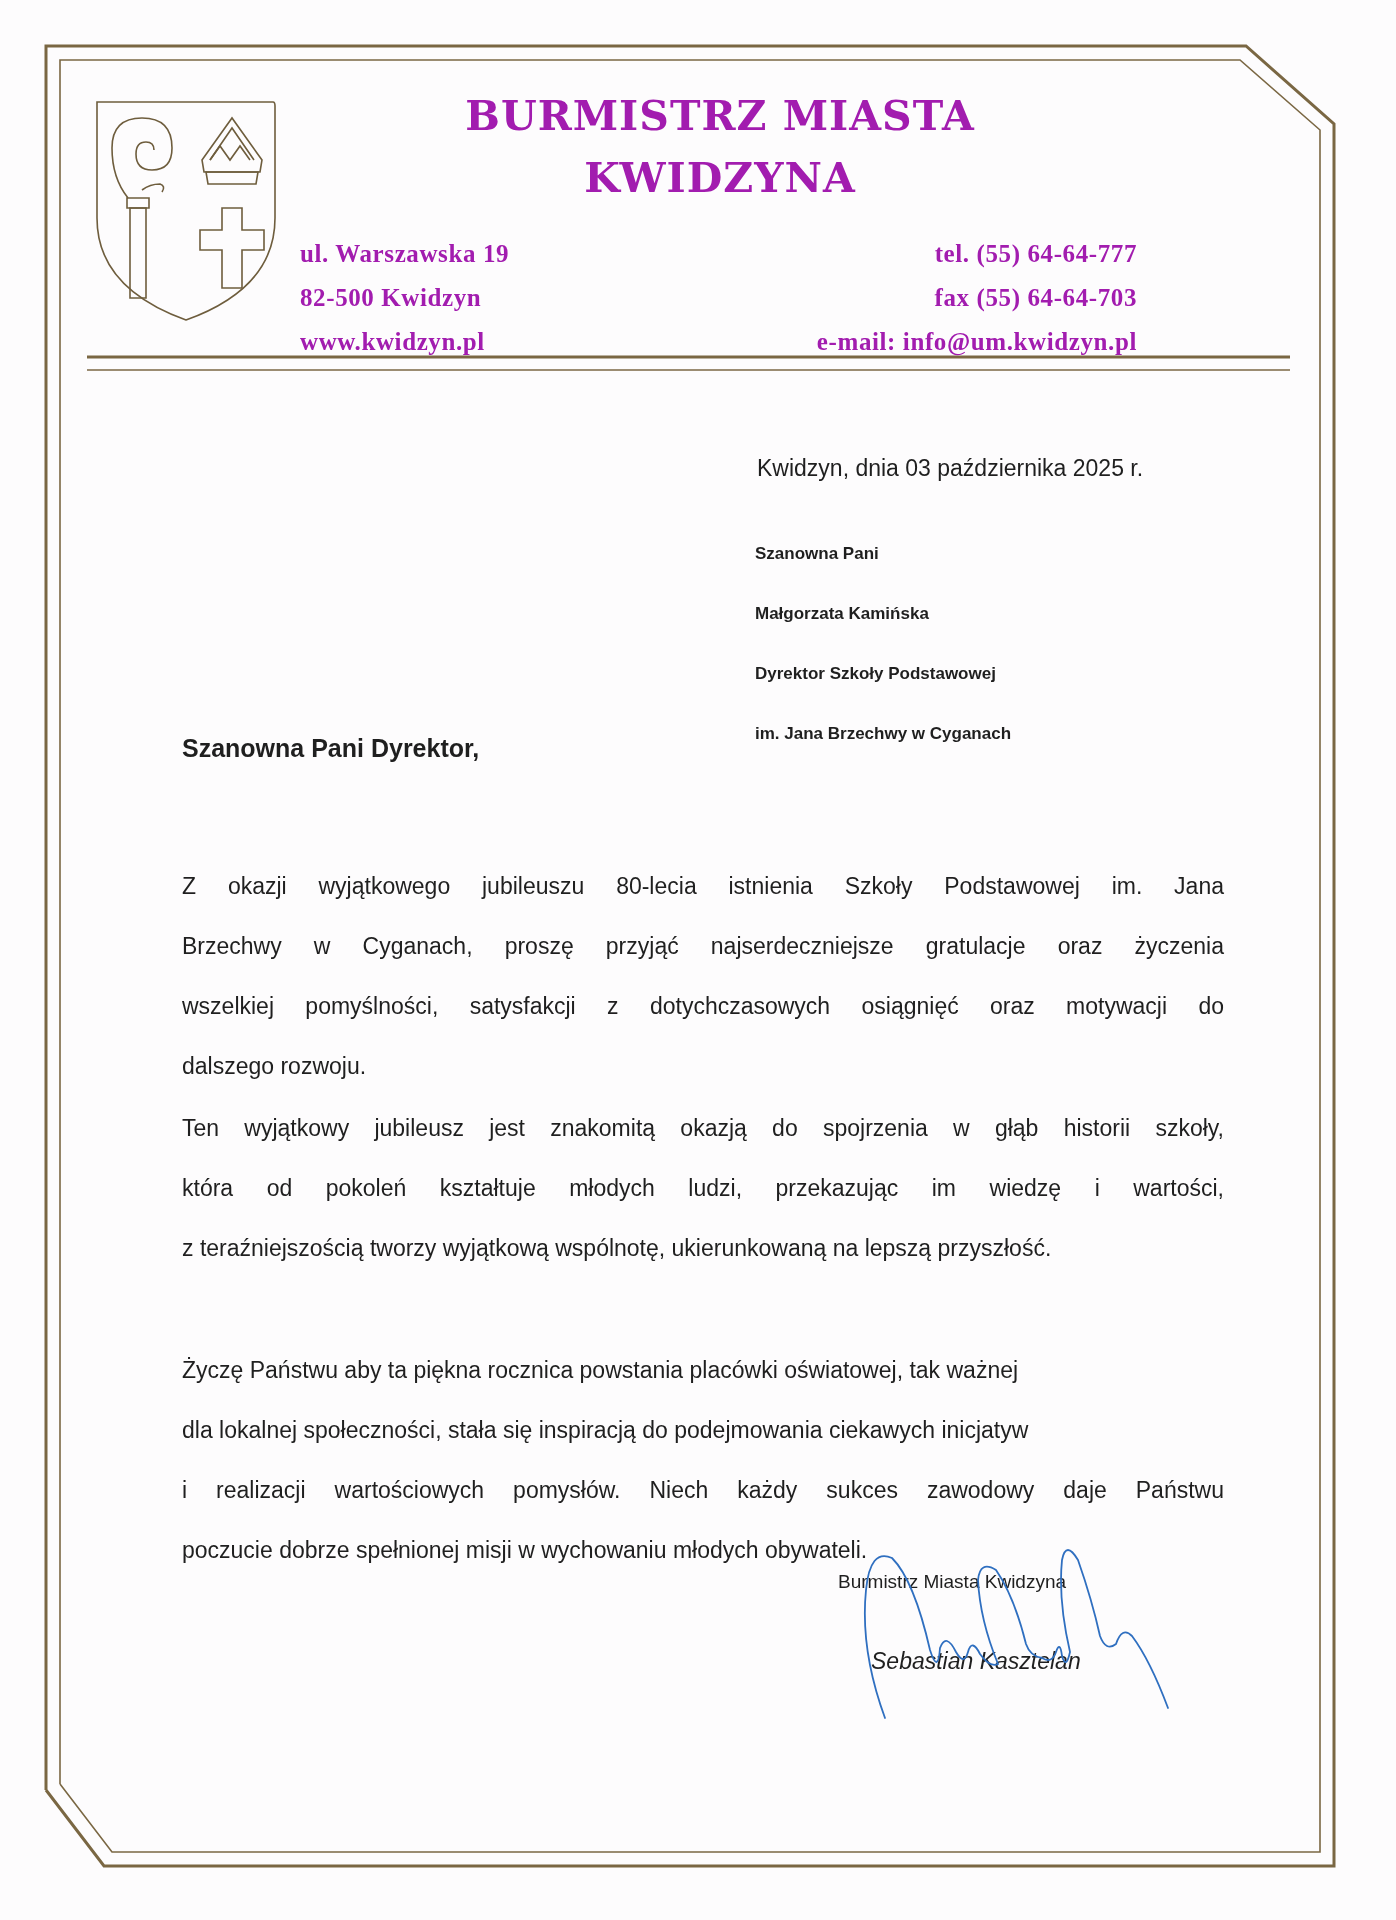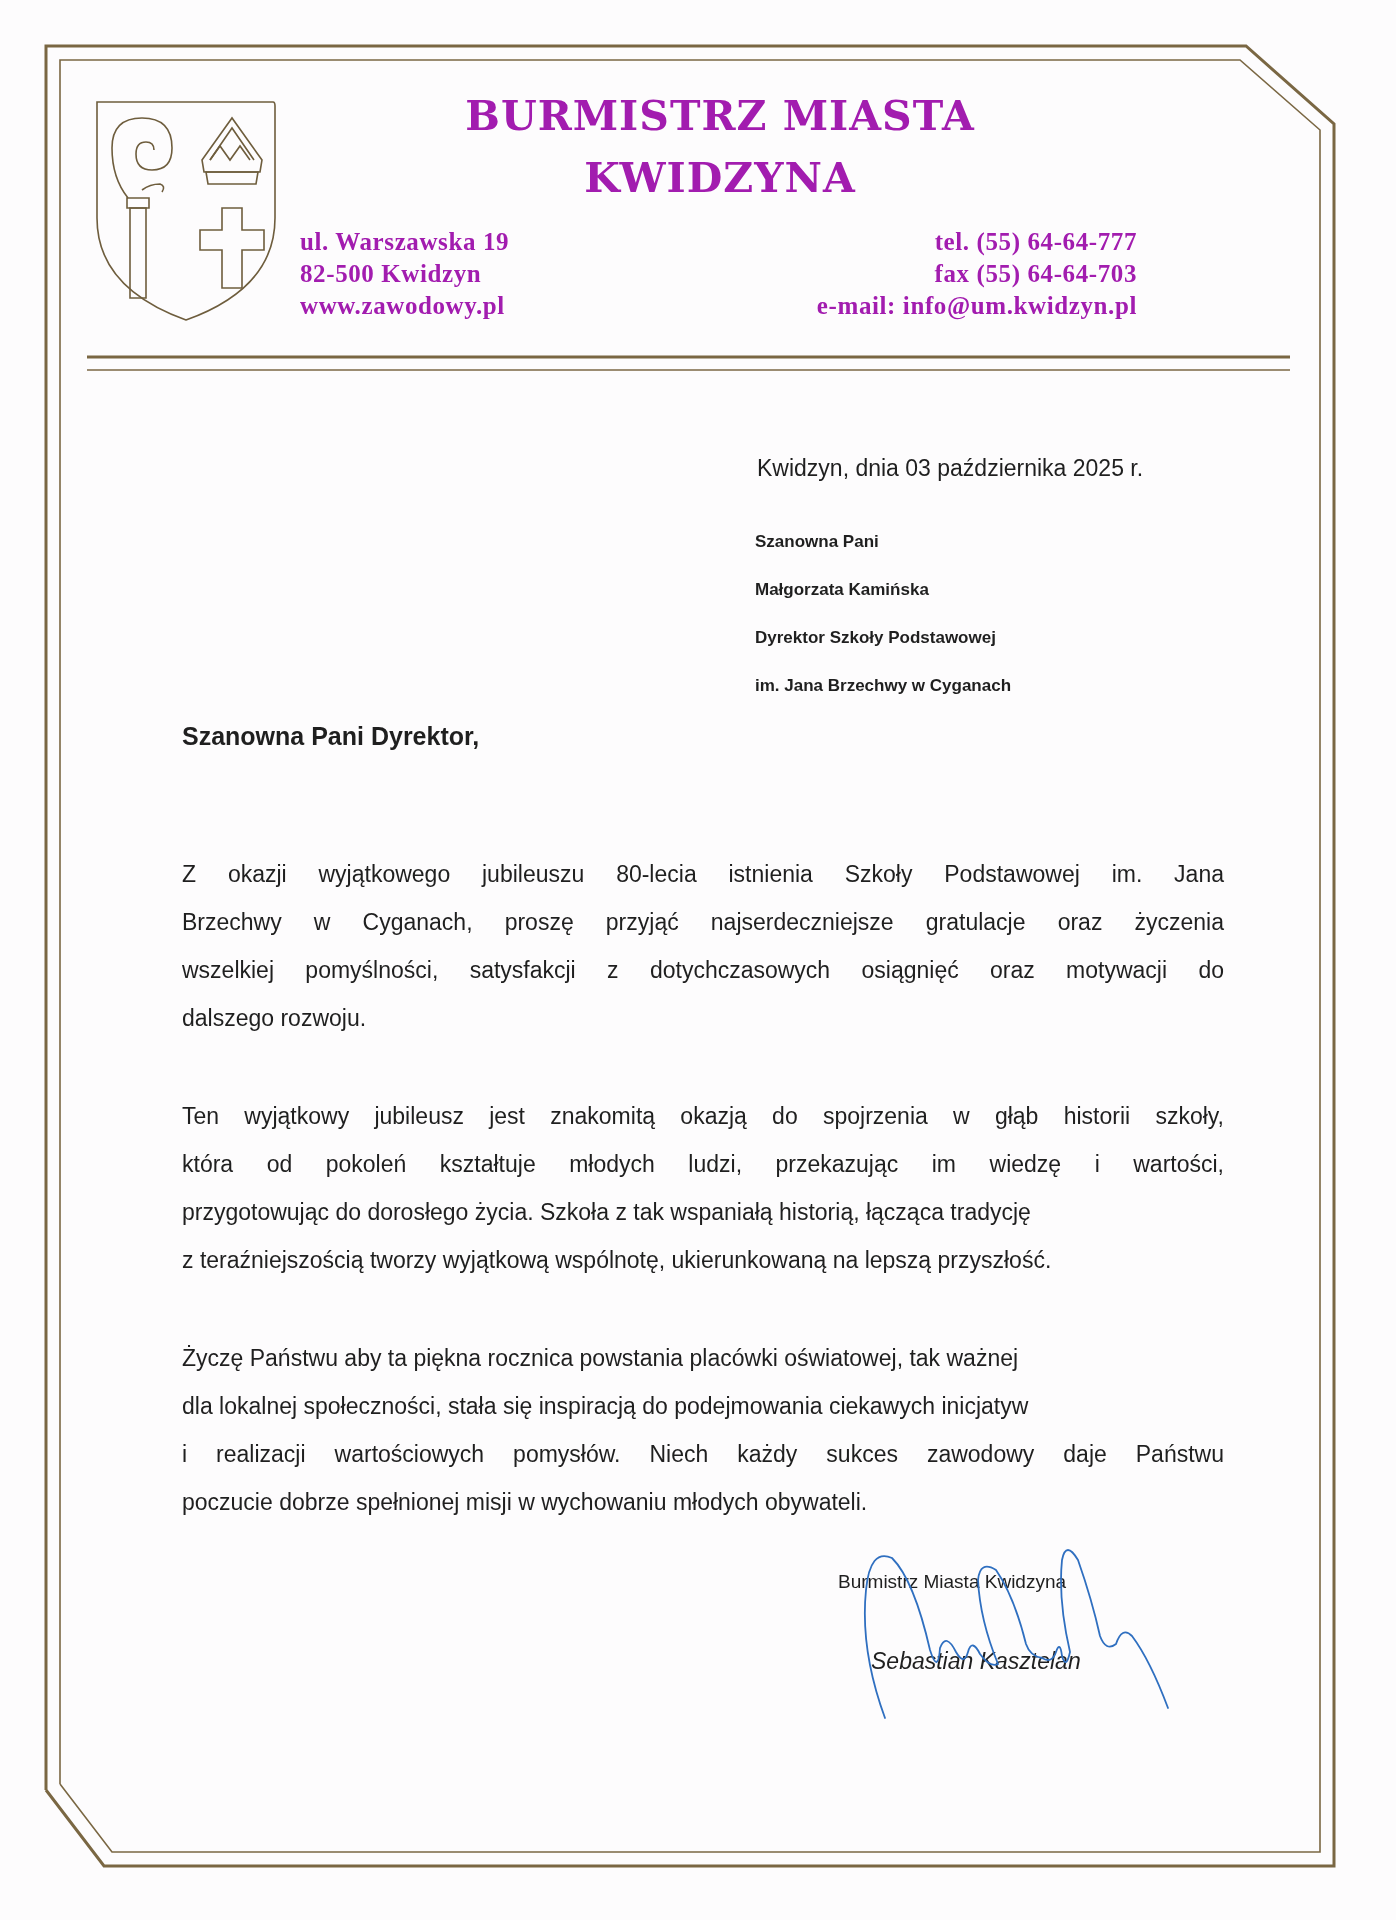--- a/index.html
+++ b/index.html
@@ -30,21 +30,21 @@
     position: absolute; left: 182px; width: 1042px; font-size: 23px; line-height: 48px;
     text-align: justify; text-align-last: left;
   }
   .p1 { top: 850px; }
   .p2 { top: 1092px; }
   .p3 { top: 1334px; }
   .sig-title { left: 838px; top: 1571px; font-size: 19px; }
   .sig-name { left: 871px; top: 1648px; font-size: 23px; font-style: italic; }
   #crest { position: absolute; left: 94px; top: 98px; width: 182px; height: 224px; }
   #signature { position: absolute; left: 830px; top: 1540px; width: 360px; height: 200px; }
-  .block-line { display: block; }
+  .block-line { display: block; margin-top: 12px; }
 </style>
 </head>
 <body>
 
 <svg id="frame" viewBox="0 0 1396 1920" xmlns="http://www.w3.org/2000/svg">
   <g fill="none" stroke="#7a6743">
     <path d="M46 1790 L46 46 L1246 46 L1334 124 L1334 1866 L104 1866 L46 1790" stroke-width="3"></path>
     <path d="M60 1784 L60 60 L1240 60 L1320 130 L1320 1852 L112 1852 L60 1784" stroke-width="1.6"></path>
     <line x1="87" y1="357" x2="1290" y2="357" stroke-width="3"></line>
     <line x1="87" y1="370" x2="1290" y2="370" stroke-width="1.4"></line>
@@ -68,21 +68,21 @@
     <path d="M128 110 L148 110 L148 132 L170 132 L170 152 L148 152 L148 190 L128 190 L128 152 L106 152 L106 132 L128 132 Z"></path>
   </g>
 </svg>
 
 <div class="title gold" style="top:96px">BURMISTRZ MIASTA</div>
 <div class="title gold" style="top:158px">KWIDZYNA</div>
 
 <div class="hdr-line hdr-left gold">
   <span class="block-line">ul. Warszawska 19</span>
   <span class="block-line">82-500 Kwidzyn</span>
-  <span class="block-line">www.zawodowy.pl</span>
+  <span class="block-line">www.kwidzyn.pl</span>
 </div>
 
 <div class="hdr-line hdr-right gold">
   <span class="block-line">tel. (55) 64-64-777</span>
   <span class="block-line">fax (55) 64-64-703</span>
   <span class="block-line">e-mail: info@um.kwidzyn.pl</span>
 </div>
 
 <div class="abs date">Kwidzyn, dnia 03 października 2025 r.</div>
 
@@ -100,21 +100,20 @@
 <div class="para p1">
   <span class="block-line" style="text-align-last:justify">Z okazji wyjątkowego jubileuszu 80-lecia istnienia Szkoły Podstawowej im. Jana</span>
   <span class="block-line" style="text-align-last:justify">Brzechwy w Cyganach, proszę przyjąć najserdeczniejsze gratulacje oraz życzenia</span>
   <span class="block-line" style="text-align-last:justify">wszelkiej pomyślności, satysfakcji z dotychczasowych osiągnięć oraz motywacji do</span>
   <span class="block-line">dalszego rozwoju.</span>
 </div>
 
 <div class="para p2">
   <span class="block-line" style="text-align-last:justify">Ten wyjątkowy jubileusz jest znakomitą okazją do spojrzenia w głąb historii szkoły,</span>
   <span class="block-line" style="text-align-last:justify">która od pokoleń kształtuje młodych ludzi, przekazując im wiedzę i wartości,</span>
-  <span class="block-line">przygotowując do dorosłego życia. Szkoła z tak wspaniałą historią, łącząca tradycję</span>
   <span class="block-line">z teraźniejszością tworzy wyjątkową wspólnotę, ukierunkowaną na lepszą przyszłość.</span>
 </div>
 
 <div class="para p3">
   <span class="block-line">Życzę Państwu aby ta piękna rocznica powstania placówki oświatowej, tak ważnej</span>
   <span class="block-line">dla lokalnej społeczności, stała się inspiracją do podejmowania ciekawych inicjatyw</span>
   <span class="block-line" style="text-align-last:justify">i realizacji wartościowych pomysłów. Niech każdy sukces zawodowy daje Państwu</span>
   <span class="block-line">poczucie dobrze spełnionej misji w wychowaniu młodych obywateli.</span>
 </div>
 

